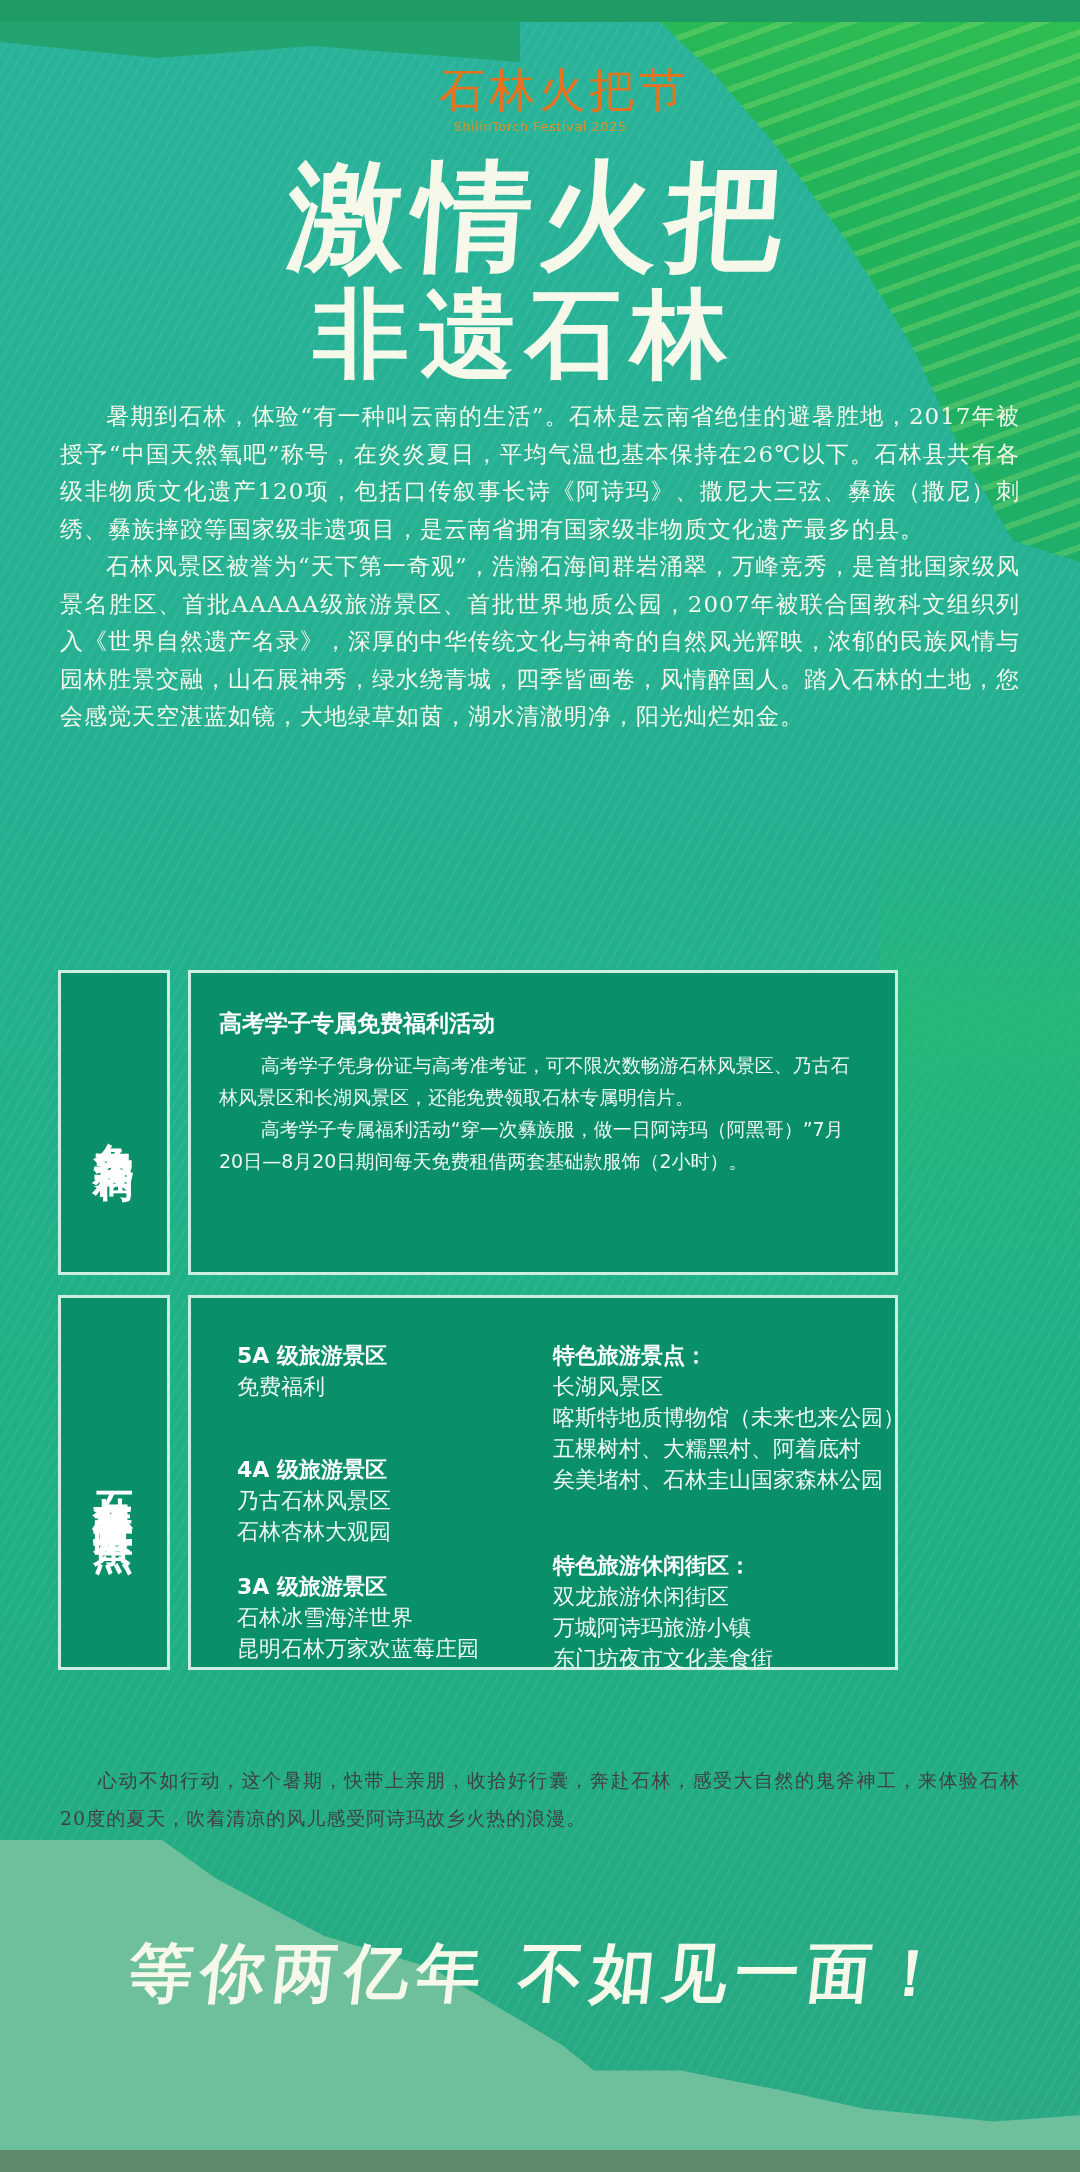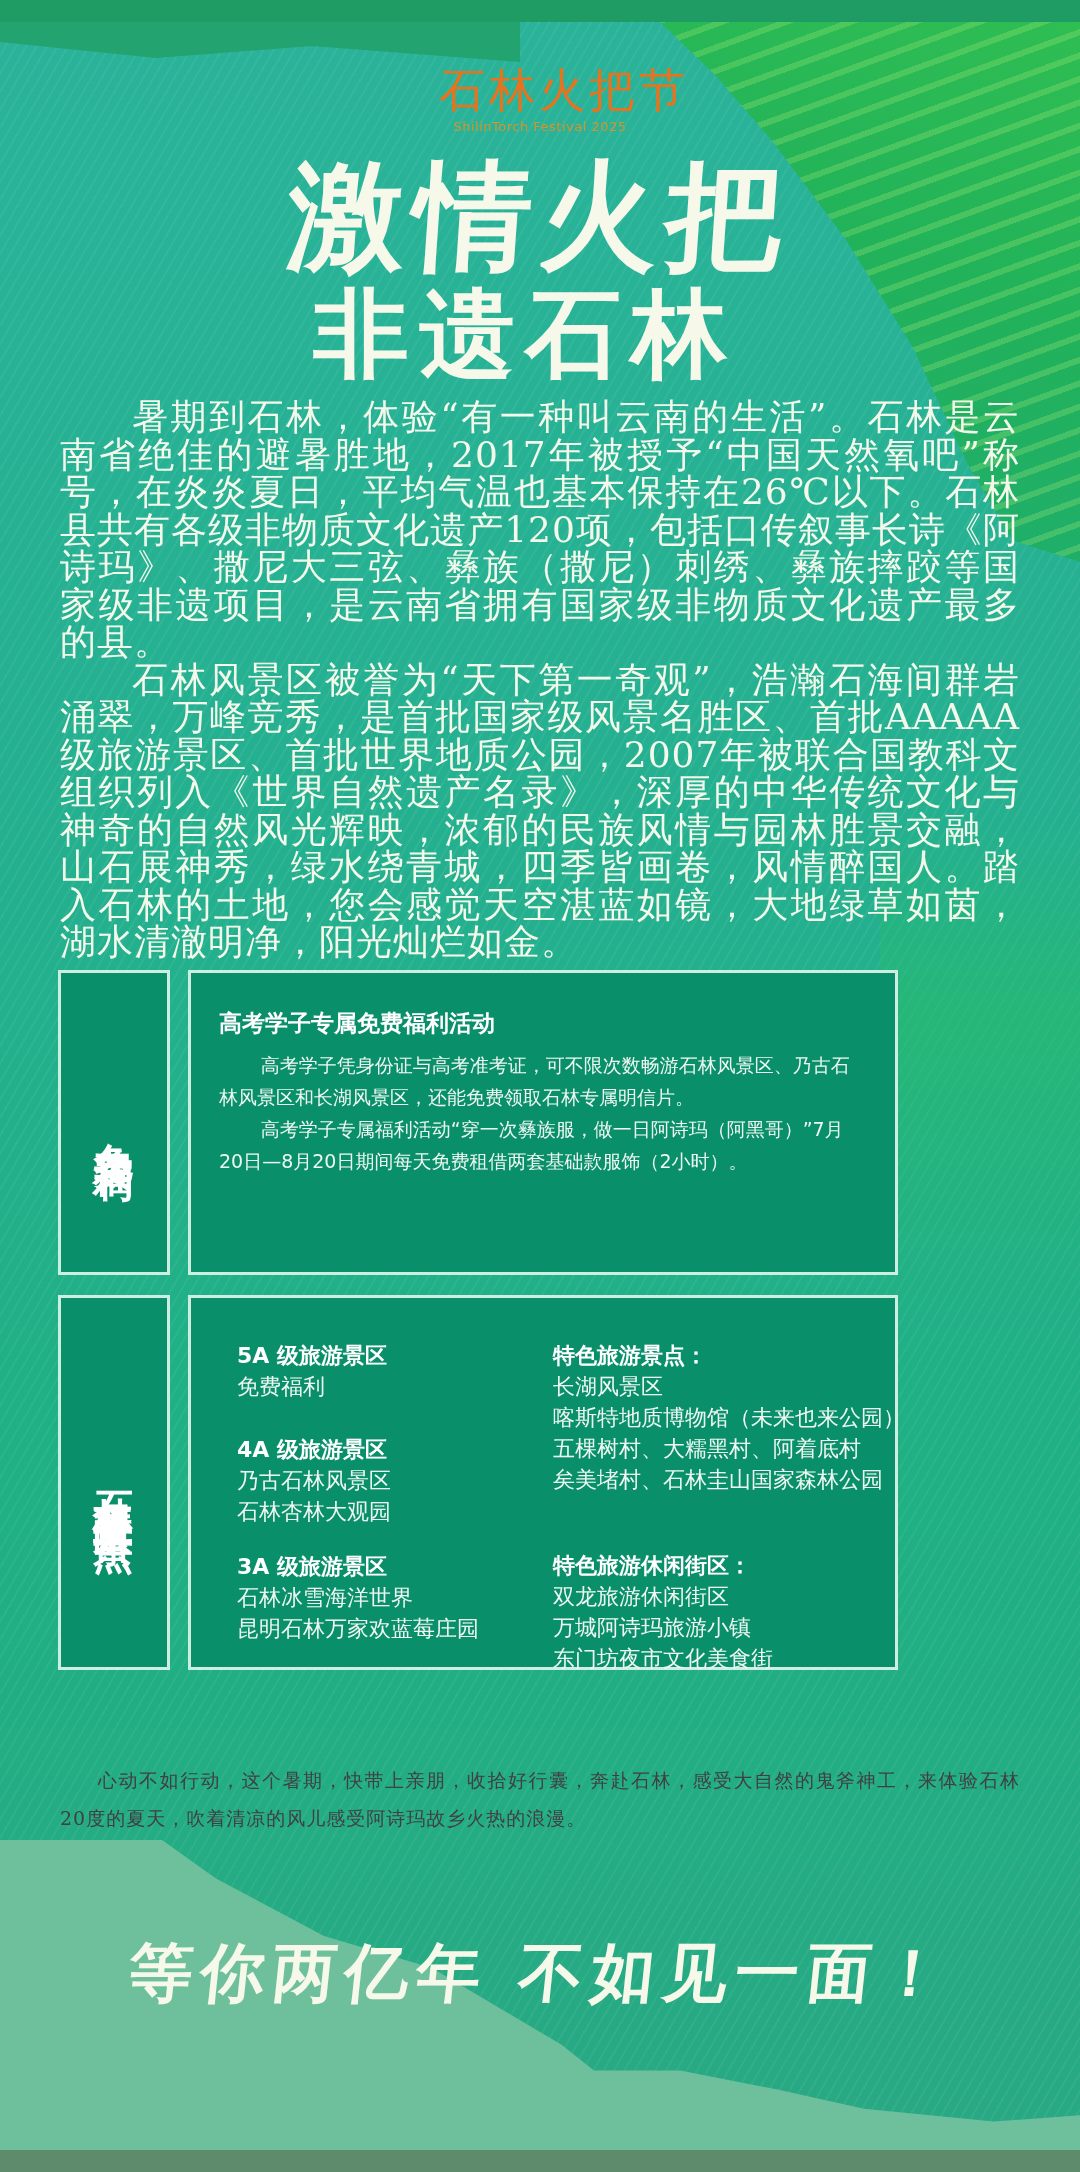--- a/index.html
+++ b/index.html
@@ -58,21 +58,21 @@
   }
   .main-title {
     position: absolute; left: 0; width: 1080px; top: 150px; text-align: center;
     font-family: "DejaVu Serif", serif; font-weight: bold; color: #f6f8ea;
   }
   .main-title .l1 { font-size: 118px; line-height: 132px; letter-spacing: 8px; transform: skewX(-4deg); }
   .main-title .l2 { font-size: 96px; line-height: 104px; letter-spacing: 10px; margin-left: -30px; }
 
   .intro {
     position: absolute; left: 60px; top: 398px; width: 960px;
-    font-family: "DejaVu Serif", serif; font-size: 36px; line-height: 37.5px; color: #f3f8ea;
+    font-family: "DejaVu Serif", serif; font-size: 23px; line-height: 37.5px; color: #f3f8ea;
     letter-spacing: 1px;
   }
   .intro p { text-indent: 2em; text-align: justify; }
 
   .box-row { position: absolute; left: 58px; width: 840px; }
   .row1 { top: 970px; height: 305px; }
   .row2 { top: 1295px; height: 375px; }
   .label-box {
     position: absolute; left: 0; top: 0; width: 112px; height: 100%;
     background: #0a8f6b; border: 3px solid #cdeee0;
@@ -90,21 +90,21 @@
   .benefit-title { font-weight: bold; font-size: 23px; line-height: 36px; margin-bottom: 8px; color: #fff; }
   .benefit-text { font-size: 19px; line-height: 32px; text-indent: 2.2em; color: #eef8f2; }
 
   .row2 .content-box { padding: 0; }
   .col { position: absolute; top: 42px; }
   .col.left { left: 46px; }
   .col.right { left: 362px; }
   .grp { margin-bottom: 0; }
   .grp-title { font-weight: bold; font-size: 22px; line-height: 31px; color: #fff; }
   .grp-item { font-size: 22px; line-height: 31px; color: #eef8f2; white-space: nowrap; }
-  .left .grp:nth-child(2) { margin-top: 32px; }
+  .left .grp:nth-child(2) { margin-top: 52px; }
   .left .grp:nth-child(3) { margin-top: 24px; }
   .right .grp:nth-child(2) { margin-top: 55px; }
 
   .outro {
     position: absolute; left: 60px; top: 1762px; width: 960px;
     font-family: "DejaVu Serif", serif; font-size: 19px; line-height: 37.5px; color: #404040; letter-spacing: 1px;
   }
   .outro p { text-indent: 2em; text-align: justify; }
 
   .slogan {

